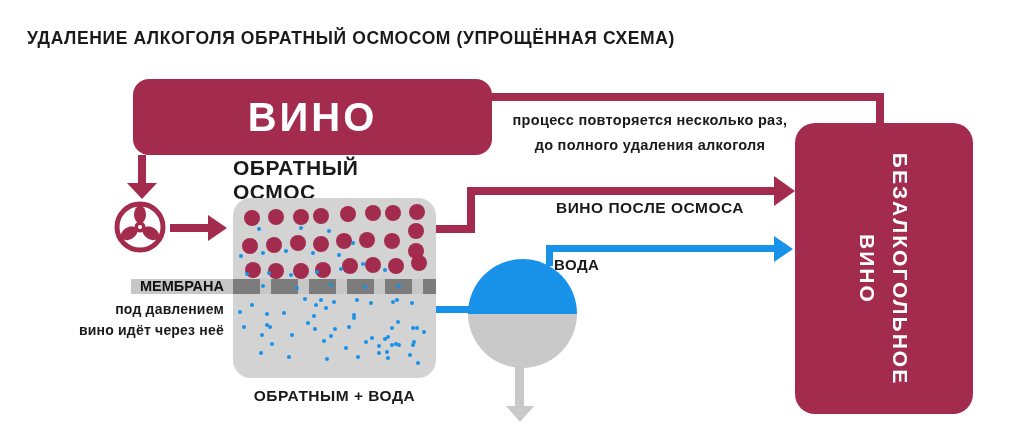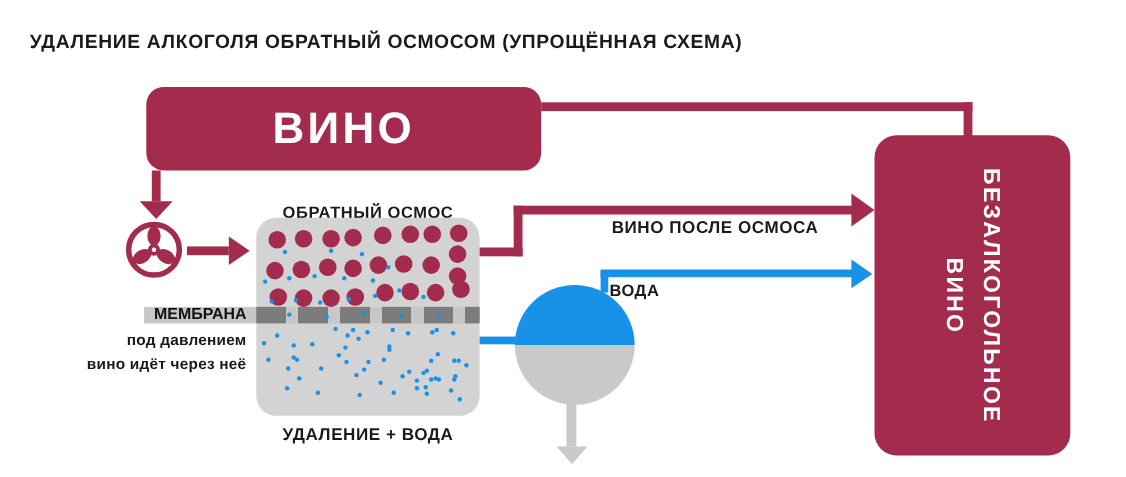--- a/index.html
+++ b/index.html
@@ -59,38 +59,42 @@
 
   <div class="abs title">УДАЛЕНИЕ АЛКОГОЛЯ ОБРАТНЫЙ ОСМОСОМ (УПРОЩЁННАЯ СХЕМА)</div>
 
   <div class="abs wine-box">
     <span>ВИНО</span>
   </div>
 
   <div class="abs seg" style="left:492px;top:93px;width:392px;height:8px;"></div>
   <div class="abs seg" style="left:876px;top:93px;width:8px;height:31px;"></div>
 
+  <div class="abs note-center" style="left:480px;top:108px;width:340px;">
+    <div>процесс повторяется несколько раз,</div>
+    <div>до полного удаления алкоголя</div>
+  </div>
 
   <div class="abs seg" style="left:138px;top:155px;width:8px;height:28px;"></div>
   <div class="abs tri down-wine" style="left:127px;top:183px;"></div>
 
   <svg class="abs" style="left:114px;top:201px;" width="52" height="52" viewBox="0 0 52 52">
     <circle cx="26" cy="26" r="23" fill="#ffffff" stroke="#A32C4E" stroke-width="5"></circle>
     <g fill="#A32C4E">
       <ellipse cx="26" cy="13.5" rx="6" ry="9"></ellipse>
       <ellipse cx="26" cy="13.5" rx="6" ry="9" transform="rotate(120 26 26)"></ellipse>
       <ellipse cx="26" cy="13.5" rx="6" ry="9" transform="rotate(240 26 26)"></ellipse>
       <circle cx="26" cy="26" r="5.5"></circle>
     </g>
     <circle cx="26" cy="26" r="2" fill="#ffffff"></circle>
   </svg>
   <div class="abs seg" style="left:170px;top:224px;width:38px;height:8px;"></div>
   <div class="abs tri right-wine-sm" style="left:208px;top:215px;"></div>
 
-  <div class="abs lbl" style="left:233px;top:185px;width:203px;text-align:center;font-size:15px;">ОБРАТНЫЙ ОСМОС</div>
+  <div class="abs lbl" style="left:233px;top:156px;width:203px;text-align:left;font-size:21px;">ОБРАТНЫЙ ОСМОС</div>
   <div class="abs osmo-box"></div>
   <div class="abs membrane-strip"></div>
   <div class="abs membrane-dashes"></div>
   <div class="abs membrane-label">МЕМБРАНА</div>
   <div class="abs dots-layer">
       <div class="dot red" style="left: 11px; top: 12px; width: 16px; height: 16px;"></div>
       <div class="dot red" style="left: 35px; top: 11px; width: 16px; height: 16px;"></div>
       <div class="dot red" style="left: 60px; top: 11px; width: 16px; height: 16px;"></div>
       <div class="dot red" style="left: 80px; top: 10px; width: 16px; height: 16px;"></div>
       <div class="dot red" style="left: 107px; top: 8px; width: 16px; height: 16px;"></div>
@@ -187,21 +191,21 @@
       <div class="dot blue" style="left: 182.57px; top: 162.961px; width: 4px; height: 4px;"></div>
       <div class="dot blue" style="left: 80.7875px; top: 104.92px; width: 4px; height: 4px;"></div>
       <div class="dot blue" style="left: 163.439px; top: 122.322px; width: 4px; height: 4px;"></div>
       <div class="dot blue" style="left: 189.048px; top: 132.291px; width: 4px; height: 4px;"></div>
       <div class="dot blue" style="left: 100.041px; top: 129.329px; width: 4px; height: 4px;"></div>
     </div>
   <div class="abs note-right" style="left:24px;top:299px;width:200px;">
     <div>под давлением</div>
     <div>вино идёт через неё</div>
   </div>
-  <div class="abs lbl" style="left:233px;top:387px;width:203px;text-align:center;font-size:15.5px;">УДАЛЕНИЕ + ВОДА</div>
+  <div class="abs lbl" style="left:233px;top:387px;width:203px;text-align:center;font-size:15.5px;">ОБРАТНЫМ + ВОДА</div>
 
   <div class="abs seg" style="left:436px;top:225px;width:39px;height:8px;"></div>
   <div class="abs seg" style="left:467px;top:187px;width:8px;height:46px;"></div>
   <div class="abs seg" style="left:467px;top:187px;width:308px;height:8px;"></div>
   <div class="abs tri right-wine" style="left:774px;top:176px;"></div>
   <div class="abs lbl" style="left:500px;top:199px;width:300px;text-align:center;font-size:15.5px;">ВИНО ПОСЛЕ ОСМОСА</div>
 
   <div class="abs bseg" style="left:436px;top:306px;width:44px;height:7px;"></div>
 
   <div class="abs flask"></div>

